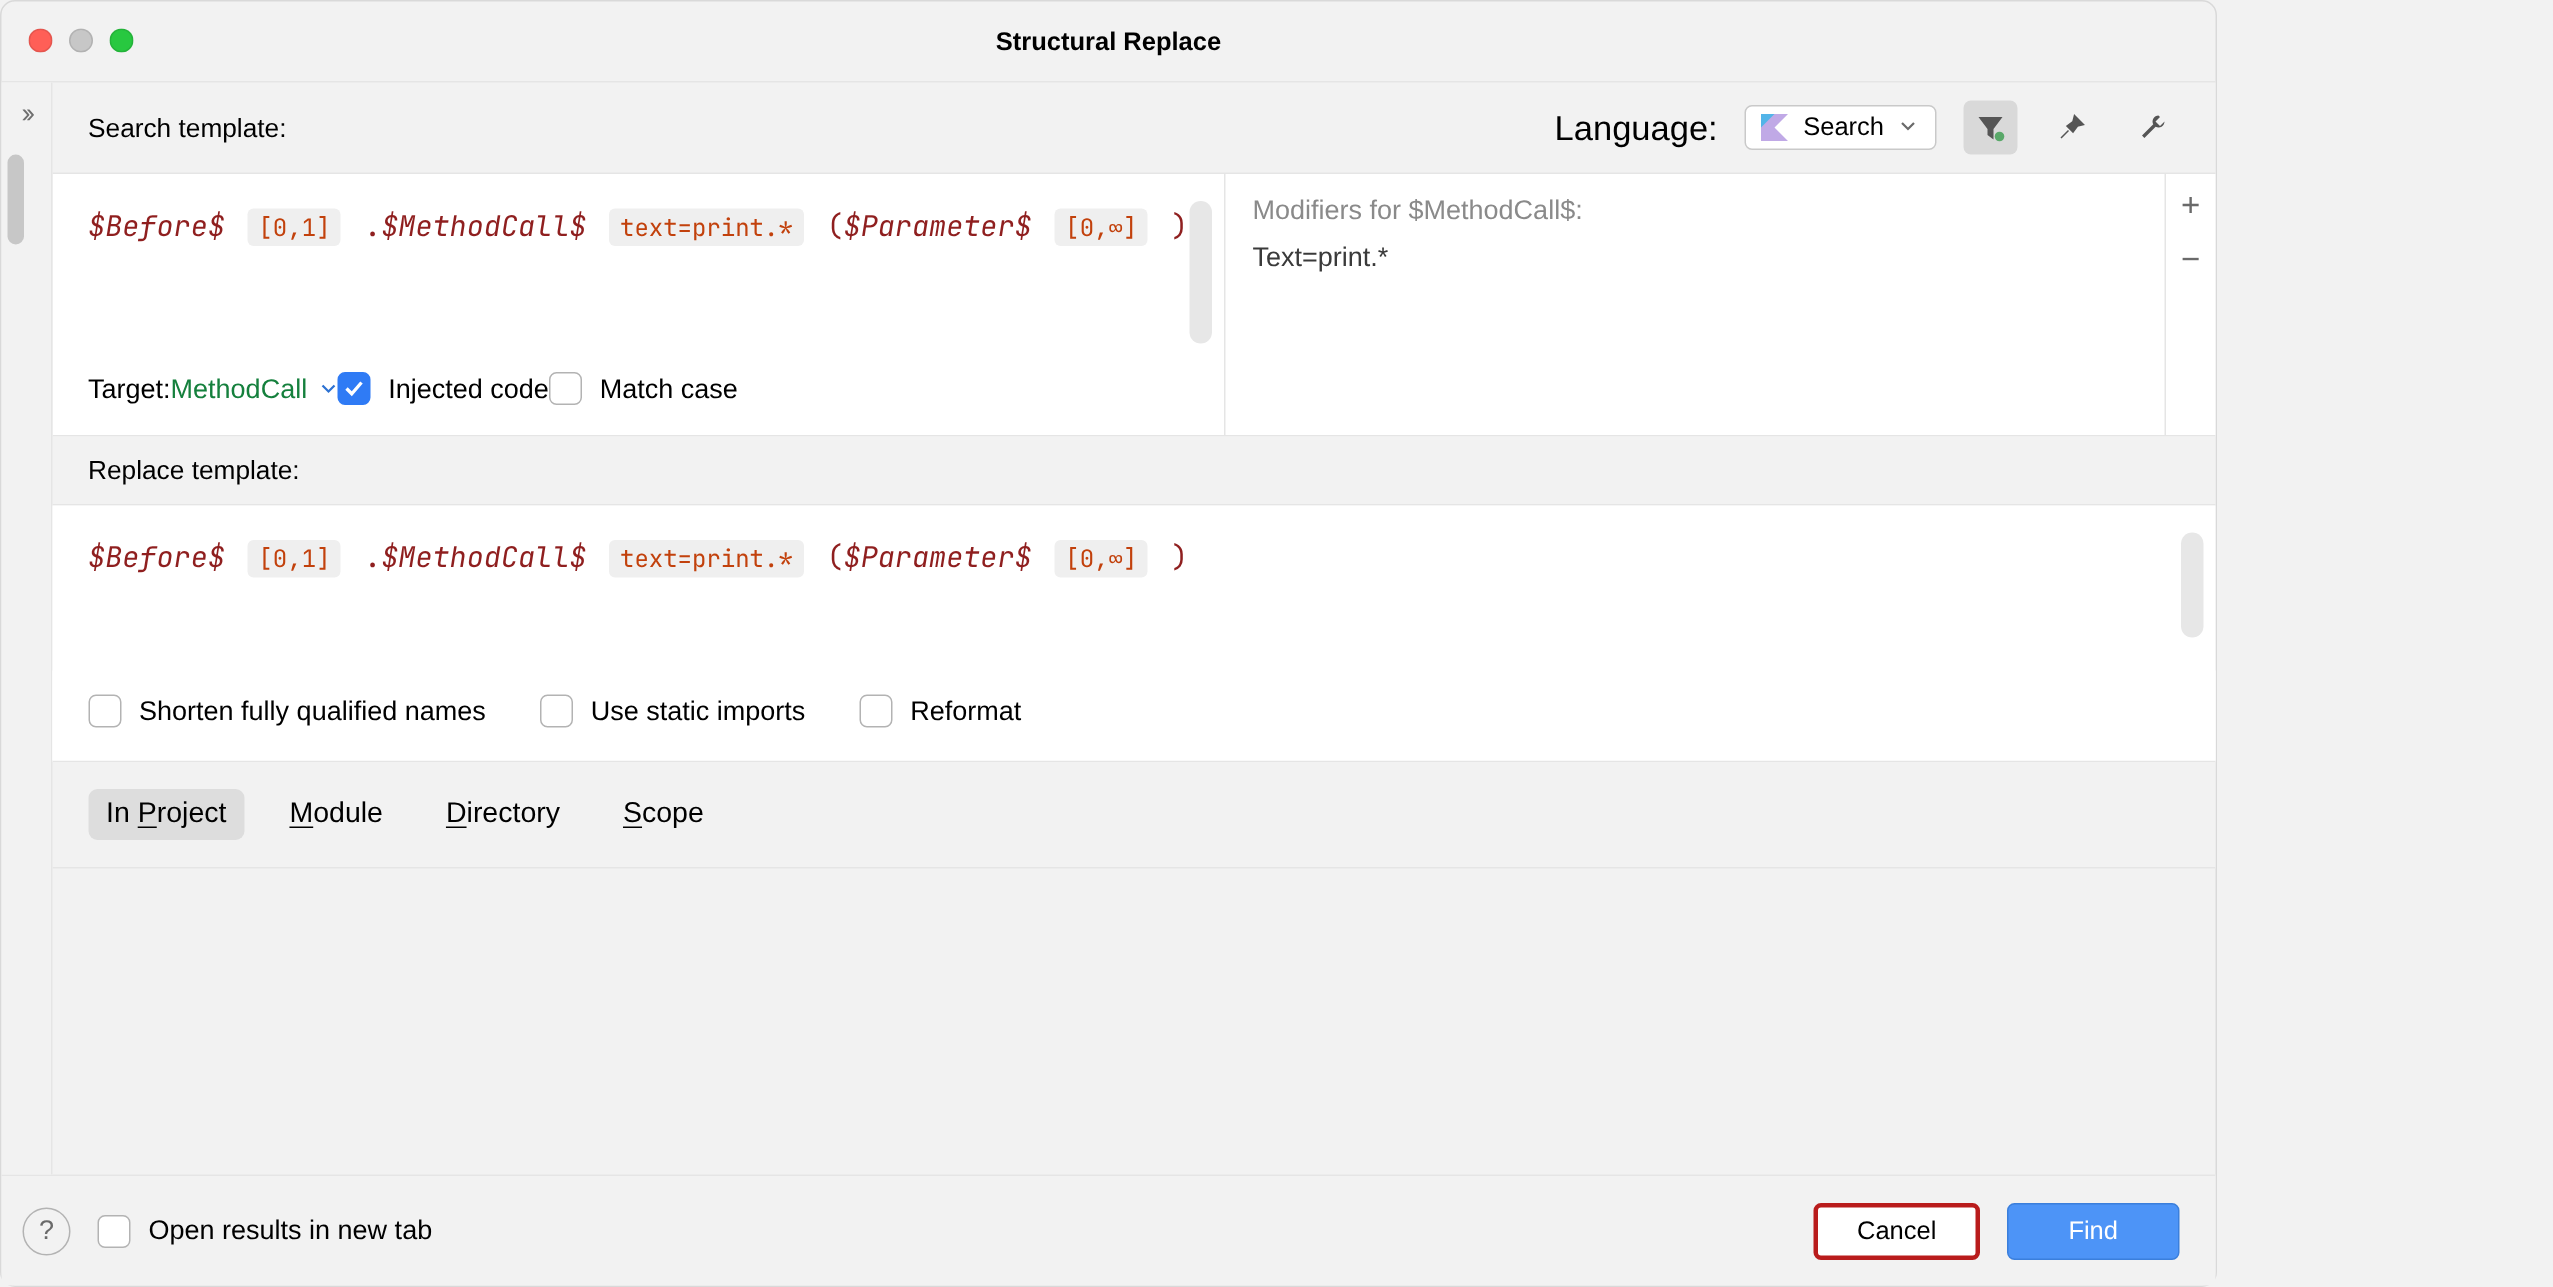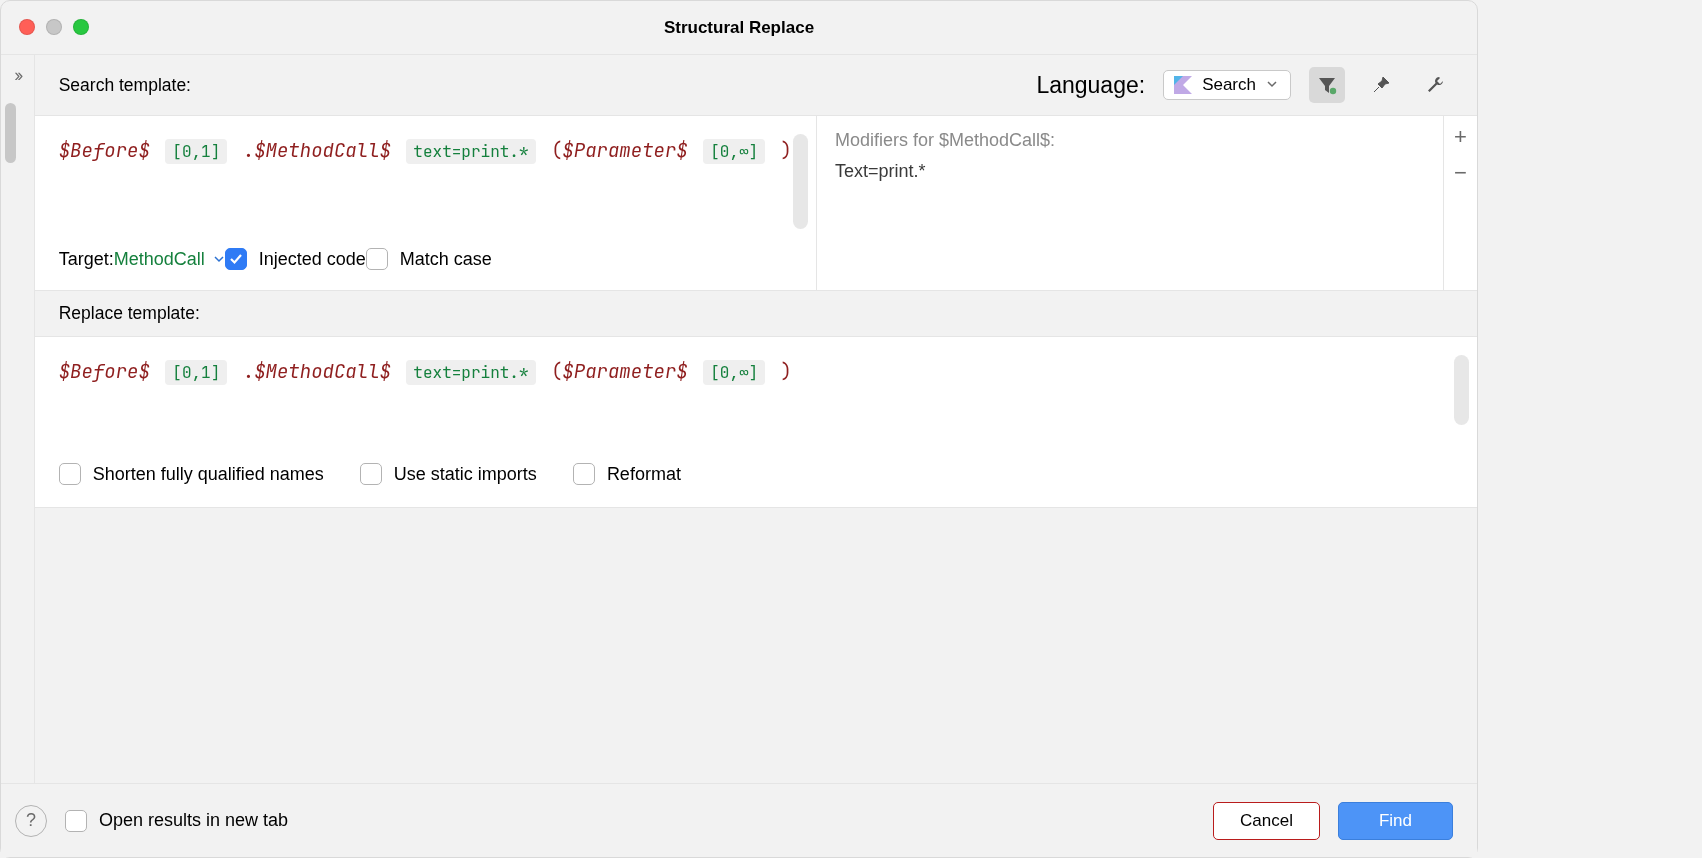--- a/index.html
+++ b/index.html
@@ -151,21 +151,21 @@
     font-size: 19px;
     white-space: nowrap;
     min-height: 120px;
     position: relative;
   }
   .var { color: #8f1f1f; font-style: italic; font-family: inherit; }
   .paren { color: #8f1f1f; font-family: inherit; }
   .dot { color: #8f1f1f; }
   .badge {
     background: #efefef;
-    color: #15803d;
+    color: #c2410c;
     font-family: inherit;
     font-style: normal;
     font-size: 16px;
     padding: 2px 7px;
     border-radius: 4px;
     margin: 0 4px;
   }
   .editor-scroll {
     position: absolute;
     right: 8px; top: 18px; width: 15px; height: 95px;
@@ -236,21 +236,21 @@
   }
   .help-circle {
     width: 32px; height: 32px; border-radius: 50%;
     border: 1.5px solid #b3b3b3;
     display: inline-flex; align-items: center; justify-content: center;
     color: #6a6a6a; font-size: 18px; cursor: pointer;
   }
   .footer-spacer { flex: 1; }
   .btn {
     height: 38px; padding: 0 26px; font-size: 17px;
-    border-radius: 5px; border: 1px solid #b91c1c; background: #fff;
+    border-radius: 5px; border: 3px solid #b91c1c; background: #fff;
     cursor: pointer;
   }
   .btn.primary {
     background: #4d94f7; color: #fff; border: 1px solid #3b7fdc;
     padding: 0 40px;
   }
 </style>
 </head>
 <body>
 
@@ -383,20 +383,26 @@
               <span class="cb-box"></span>
               <span>Use static imports</span>
             </label>
             <label class="cb">
               <span class="cb-box"></span>
               <span>Reformat</span>
             </label>
           </div>
         </div>
 
+        <div class="scope-tabs">
+          <div class="scope-tab active">In <span class="underline-mnemonic">P</span>roject</div>
+          <div class="scope-tab"><span class="underline-mnemonic">M</span>odule</div>
+          <div class="scope-tab"><span class="underline-mnemonic">D</span>irectory</div>
+          <div class="scope-tab"><span class="underline-mnemonic">S</span>cope</div>
+        </div>
 
       </div>
     </div>
 
     <div class="footer">
       <div class="help-circle">?</div>
       <label class="cb">
         <span class="cb-box"></span>
         <span>Open results in new tab</span>
       </label>

